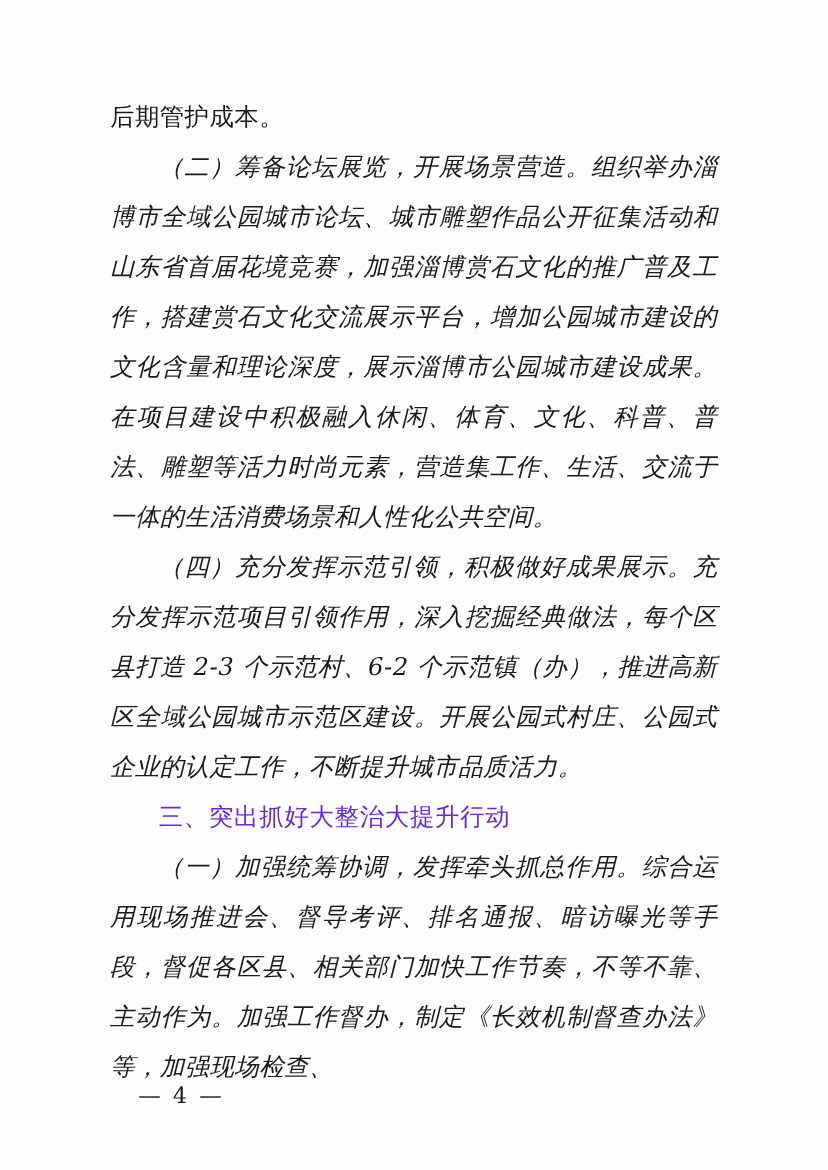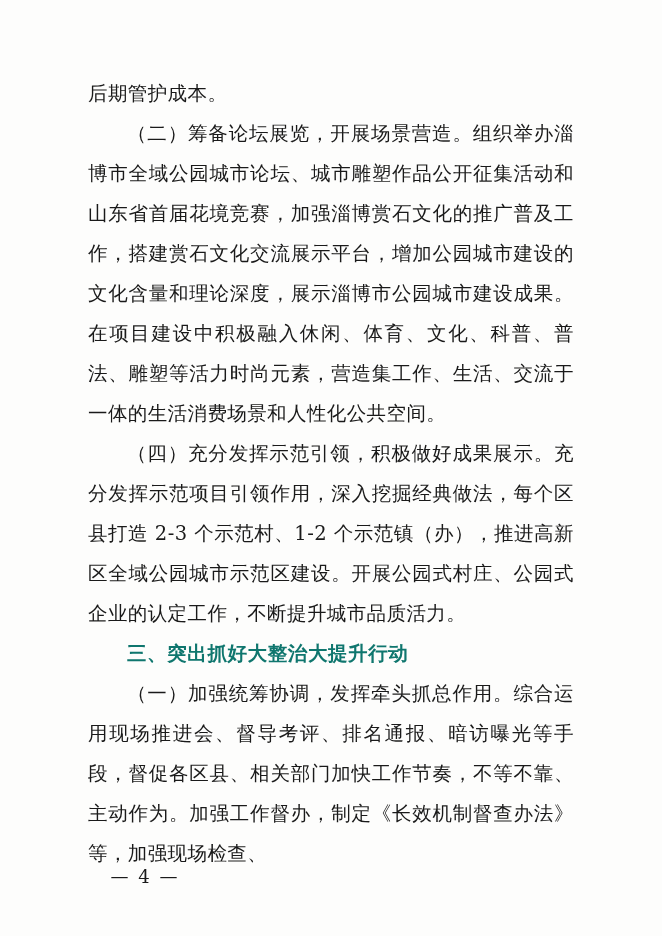--- a/index.html
+++ b/index.html
@@ -31,28 +31,29 @@
     line-height: 40px;
     color: #1a1a1a;
     text-align: justify;
     text-justify: inter-ideograph;
     margin: 0;
     letter-spacing: 0.4px;
     font-weight: 400;
   }
   .para.indent {
     text-indent: 39px;
+    font-style: italic;
   }
   .heading {
     font-size: 19.5px;
     line-height: 40px;
-    color: #0f766e;
+    color: #6d28d9;
     margin: 0;
     text-indent: 39px;
-    font-weight: bold;
+    font-weight: normal;
     letter-spacing: 0.6px;
   }
   .pagenum {
     position: absolute;
     left: 0;
     right: 0;
     top: 866px;
     text-align: center;
     font-size: 18px;
     color: #1a1a1a;
@@ -68,21 +69,21 @@
 <body>
 
 <div class="page">
   <div class="content">
 
     <p class="para">后期管护成本。</p>
 
     <p class="para indent">（二）筹备论坛展览，开展场景营造。组织举办淄博市全域公园城市论坛、城市雕塑作品公开征集活动和山东省首届花境竞赛，加强淄博赏石文化的推广普及工作，搭建赏石文化交流展示平台，增加公园城市建设的文化含量和理论深度，展示淄博市公园城市建设成果。在项目建设中积极融入休闲、体育、文化、科普、普法、雕塑等活力时尚元素，营造集工作、生活、交流于一体的生活消费场景和人性化公共空间。</p>
 
 
-    <p class="para indent">（四）充分发挥示范引领，积极做好成果展示。充分发挥示范项目引领作用，深入挖掘经典做法，每个区县打造 2-3 个示范村、1-2 个示范镇（办），推进高新区全域公园城市示范区建设。开展公园式村庄、公园式企业的认定工作，不断提升城市品质活力。</p>
+    <p class="para indent">（四）充分发挥示范引领，积极做好成果展示。充分发挥示范项目引领作用，深入挖掘经典做法，每个区县打造 2-3 个示范村、6-2 个示范镇（办），推进高新区全域公园城市示范区建设。开展公园式村庄、公园式企业的认定工作，不断提升城市品质活力。</p>
 
     <p class="heading">三、突出抓好大整治大提升行动</p>
 
     <p class="para indent">（一）加强统筹协调，发挥牵头抓总作用。综合运用现场推进会、督导考评、排名通报、暗访曝光等手段，督促各区县、相关部门加快工作节奏，不等不靠、主动作为。加强工作督办，制定《长效机制督查办法》等，加强现场检查、</p>
 
   </div>
 
   <div class="pagenum">
     <span class="pagenum-inner">— 4 —</span>
   </div>

